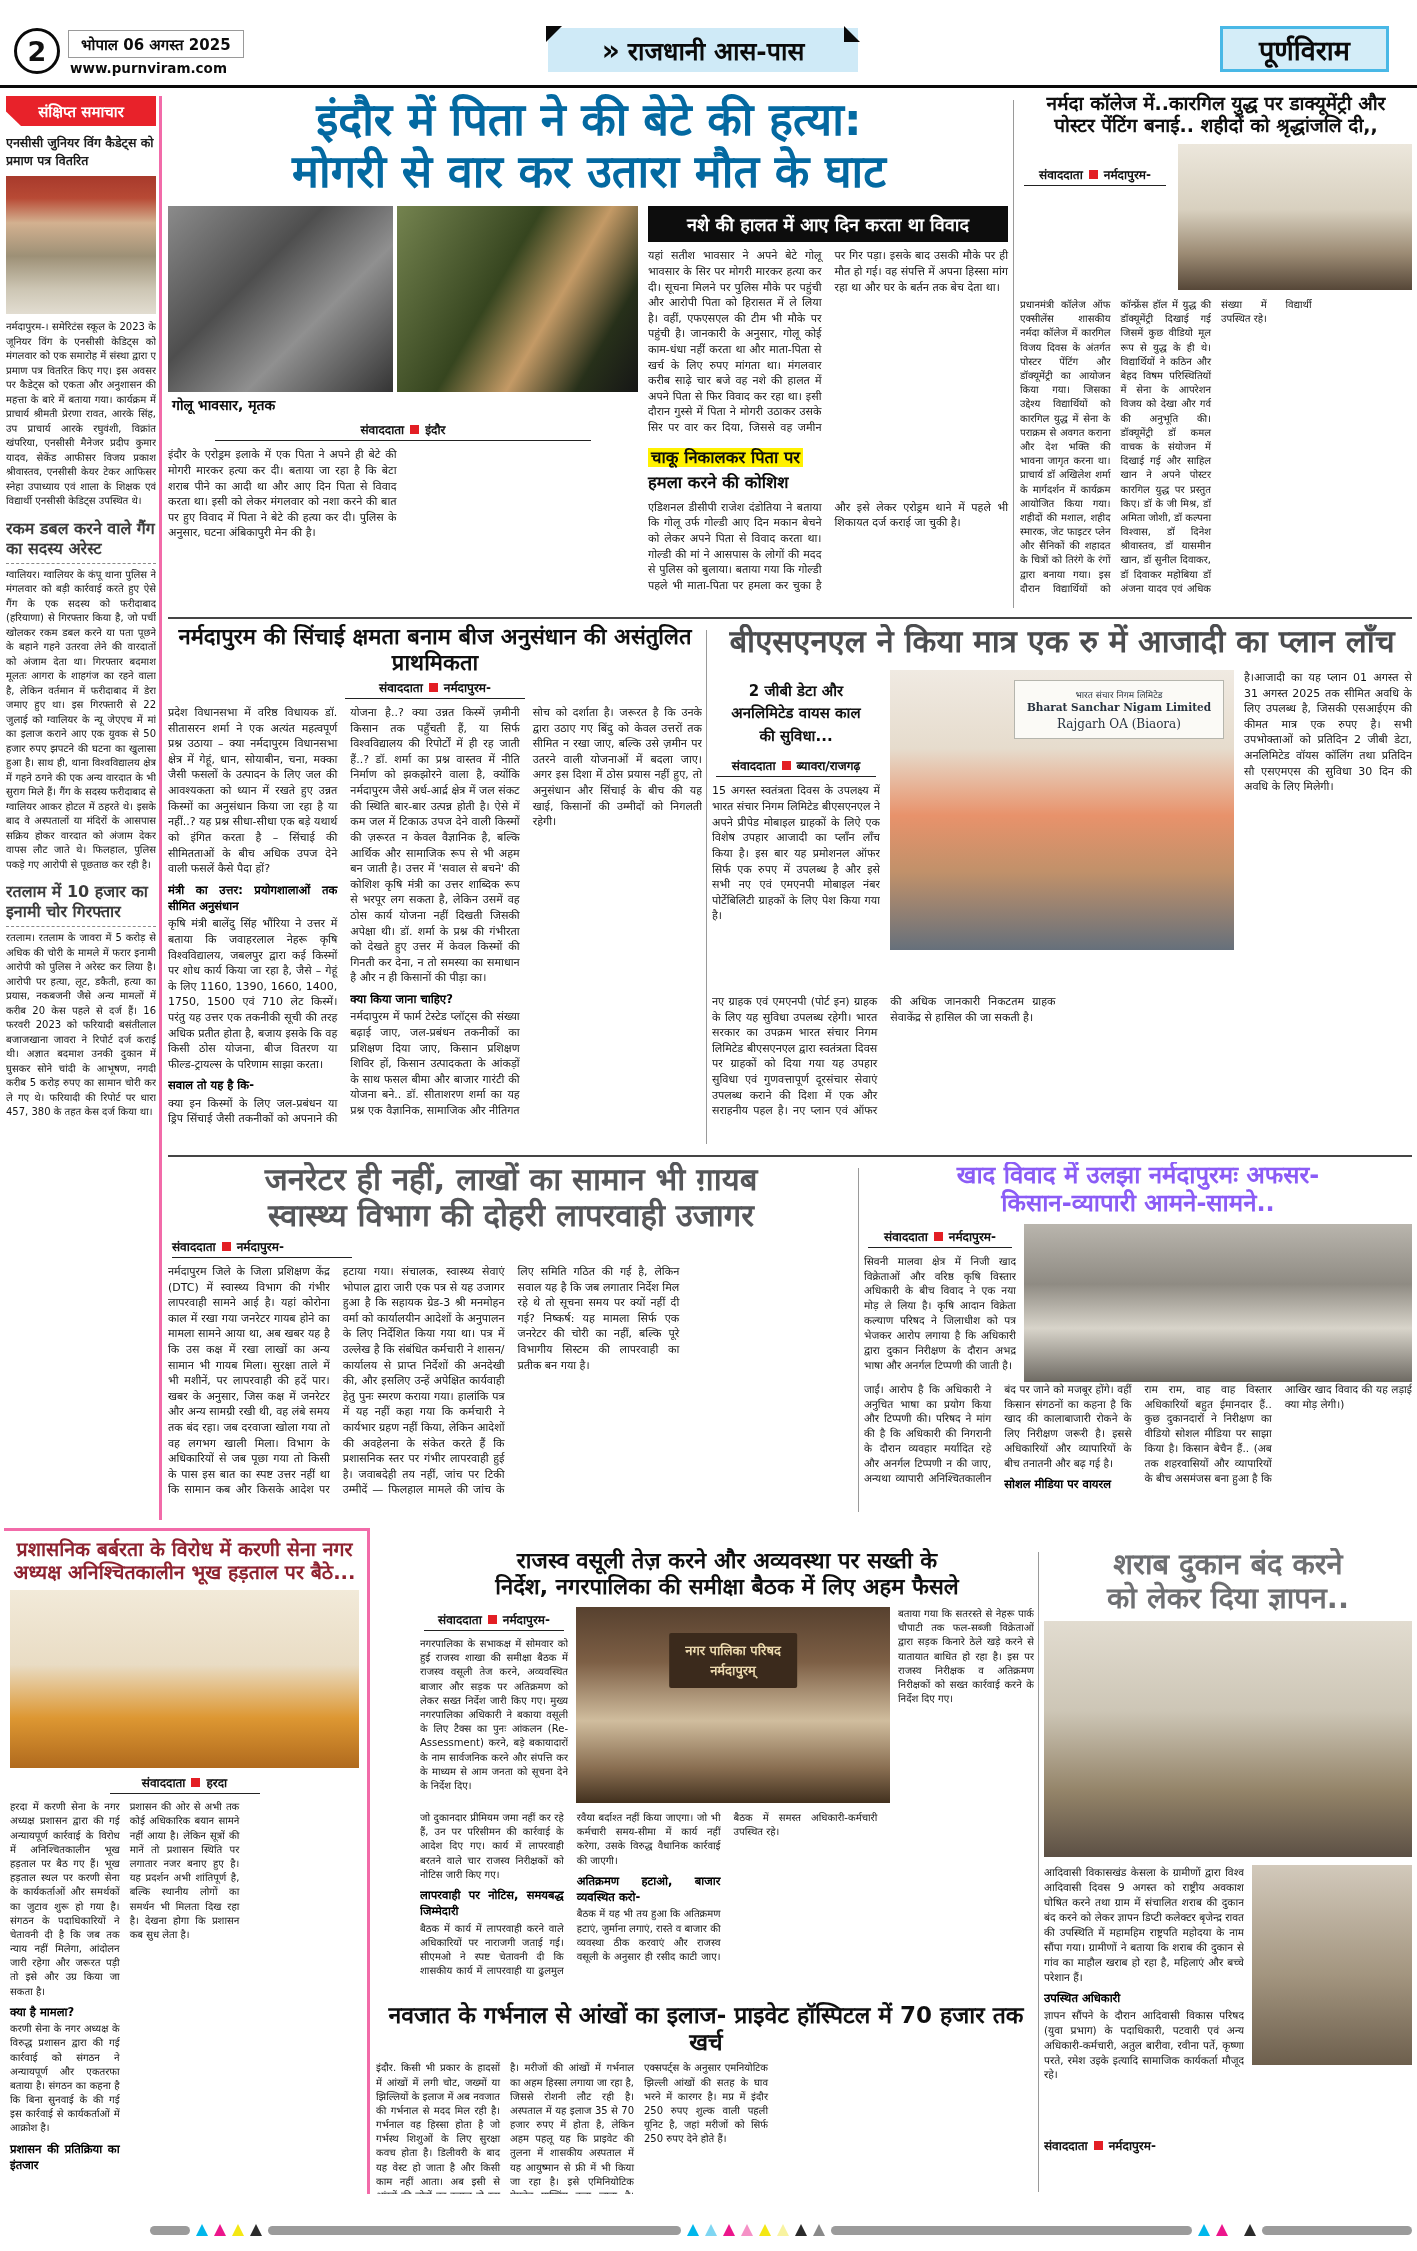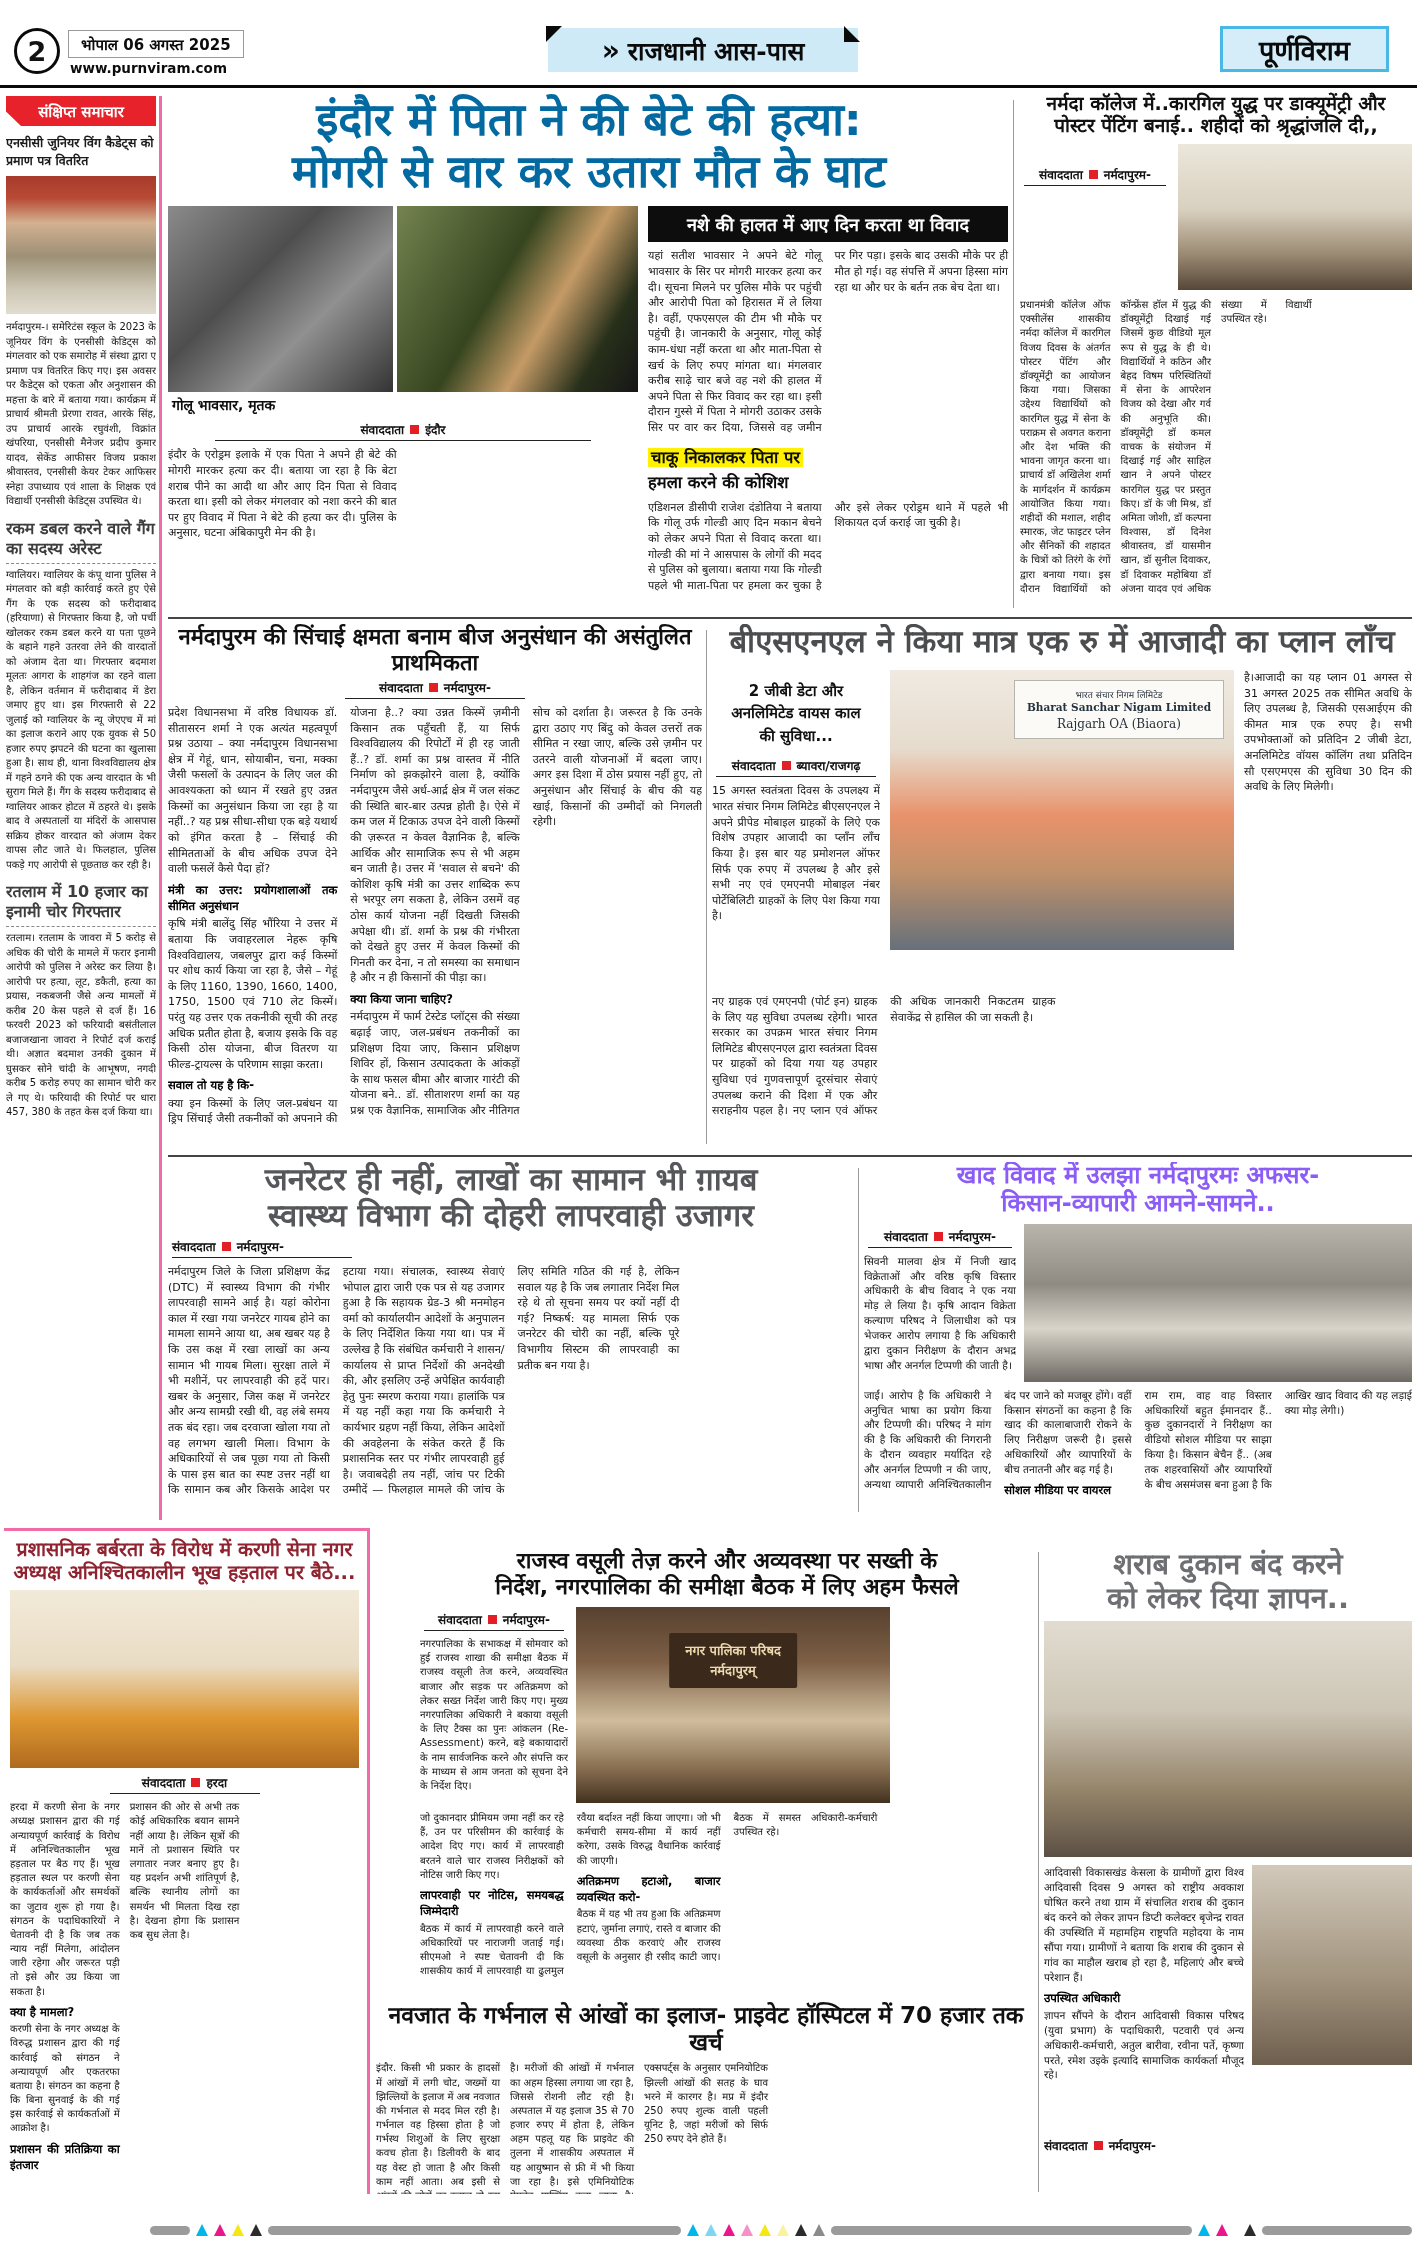--- a/index.html
+++ b/index.html
@@ -235,21 +235,21 @@
           <span class="sq"></span>
           <span>नर्मदापुरम-</span>
         </div>
         <div class="rule" style="width:95%;"></div>
         <div class="body" style="height:122px;overflow:hidden;font-size:10.5px;">
             <p>सिवनी मालवा क्षेत्र में निजी खाद विक्रेताओं और वरिष्ठ कृषि विस्तार अधिकारी के बीच विवाद ने एक नया मोड़ ले लिया है। कृषि आदान विक्रेता कल्याण परिषद ने जिलाधीश को पत्र भेजकर आरोप लगाया है कि अधिकारी द्वारा दुकान निरीक्षण के दौरान अभद्र भाषा और अनर्गल टिप्पणी की जाती है।</p>
           </div>
       </div>
       <div class="photo ph-khad" style="flex:1;height:158px;"></div>
     </div>
-    <div class="body cols4" style="height:118px;margin-top:6px;font-size:10.5px;">
+    <div class="body cols4" style="height:118px;margin-top:0;font-size:10.5px;">
       <p>जाईं। आरोप है कि अधिकारी ने अनुचित भाषा का प्रयोग किया और टिप्पणी की। परिषद ने मांग की है कि अधिकारी की निगरानी के दौरान व्यवहार मर्यादित रहे और अनर्गल टिप्पणी न की जाए, अन्यथा व्यापारी अनिश्चितकालीन बंद पर जाने को मजबूर होंगे। वहीं किसान संगठनों का कहना है कि खाद की कालाबाजारी रोकने के लिए निरीक्षण जरूरी है। इससे अधिकारियों और व्यापारियों के बीच तनातनी और बढ़ गई है।</p>
       <div class="sub">सोशल मीडिया पर वायरल</div>
       <p>राम राम, वाह वाह विस्तार अधिकारियों बहुत ईमानदार हैं.. कुछ दुकानदारों ने निरीक्षण का वीडियो सोशल मीडिया पर साझा किया है। किसान बेचैन हैं.. (अब तक शहरवासियों और व्यापारियों के बीच असमंजस बना हुआ है कि आखिर खाद विवाद की यह लड़ाई क्या मोड़ लेगी।)</p>
     </div>
   </div>
 
   <div class="abs" style="left:4px;top:1528px;width:366px;height:666px;overflow:hidden;border-top:3px solid #f26ba9;border-right:3px solid #f26ba9;padding:8px 8px 0 6px;">
     <div class="hl pre" style="font-size:19.5px;color:#8f2330;">प्रशासनिक बर्बरता के विरोध में करणी सेना नगर
 अध्यक्ष अनिश्चितकालीन भूख हड़ताल पर बैठे...</div>
     <div class="photo ph-karni" style="height:178px;margin:6px 0 2px;"></div>
@@ -279,20 +279,25 @@
           <span>नर्मदापुरम-</span>
         </div>
         <div class="rule" style="width:95%;"></div>
         <div class="body" style="height:160px;overflow:hidden;font-size:10px;">
             <p>नगरपालिका के सभाकक्ष में सोमवार को हुई राजस्व शाखा की समीक्षा बैठक में राजस्व वसूली तेज करने, अव्यवस्थित बाजार और सड़क पर अतिक्रमण को लेकर सख्त निर्देश जारी किए गए। मुख्य नगरपालिका अधिकारी ने बकाया वसूली के लिए टैक्स का पुनः आंकलन (Re-Assessment) करने, बड़े बकायादारों के नाम सार्वजनिक करने और संपत्ति कर के माध्यम से आम जनता को सूचना देने के निर्देश दिए।</p>
           </div>
       </div>
       <div class="photo ph-nagar" style="width:314px;height:196px;">
         <div class="board pre">नगर पालिका परिषद
 नर्मदापुरम्</div>
+      </div>
+      <div style="flex:1;">
+        <div class="body" style="height:196px;overflow:hidden;font-size:10px;">
+            <p>बताया गया कि सतरस्ते से नेहरू पार्क चौपाटी तक फल-सब्जी विक्रेताओं द्वारा सड़क किनारे ठेले खड़े करने से यातायात बाधित हो रहा है। इस पर राजस्व निरीक्षक व अतिक्रमण निरीक्षकों को सख्त कार्रवाई करने के निर्देश दिए गए।</p>
+          </div>
       </div>
     </div>
     <div class="body cols4" style="height:168px;margin-top:8px;font-size:10px;">
       <p>जो दुकानदार प्रीमियम जमा नहीं कर रहे हैं, उन पर परिसीमन की कार्रवाई के आदेश दिए गए। कार्य में लापरवाही बरतने वाले चार राजस्व निरीक्षकों को नोटिस जारी किए गए।</p>
       <div class="sub">लापरवाही पर नोटिस, समयबद्ध जिम्मेदारी</div>
       <p>बैठक में कार्य में लापरवाही करने वाले अधिकारियों पर नाराजगी जताई गई। सीएमओ ने स्पष्ट चेतावनी दी कि शासकीय कार्य में लापरवाही या ढुलमुल रवैया बर्दाश्त नहीं किया जाएगा। जो भी कर्मचारी समय-सीमा में कार्य नहीं करेगा, उसके विरुद्ध वैधानिक कार्रवाई की जाएगी।</p>
       <div class="sub">अतिक्रमण हटाओ, बाजार व्यवस्थित करो-</div>
       <p>बैठक में यह भी तय हुआ कि अतिक्रमण हटाएं, जुर्माना लगाएं, रास्ते व बाजार की व्यवस्था ठीक करवाएं और राजस्व वसूली के अनुसार ही रसीद काटी जाए। बैठक में समस्त अधिकारी-कर्मचारी उपस्थित रहे।</p>
     </div>
   </div>

